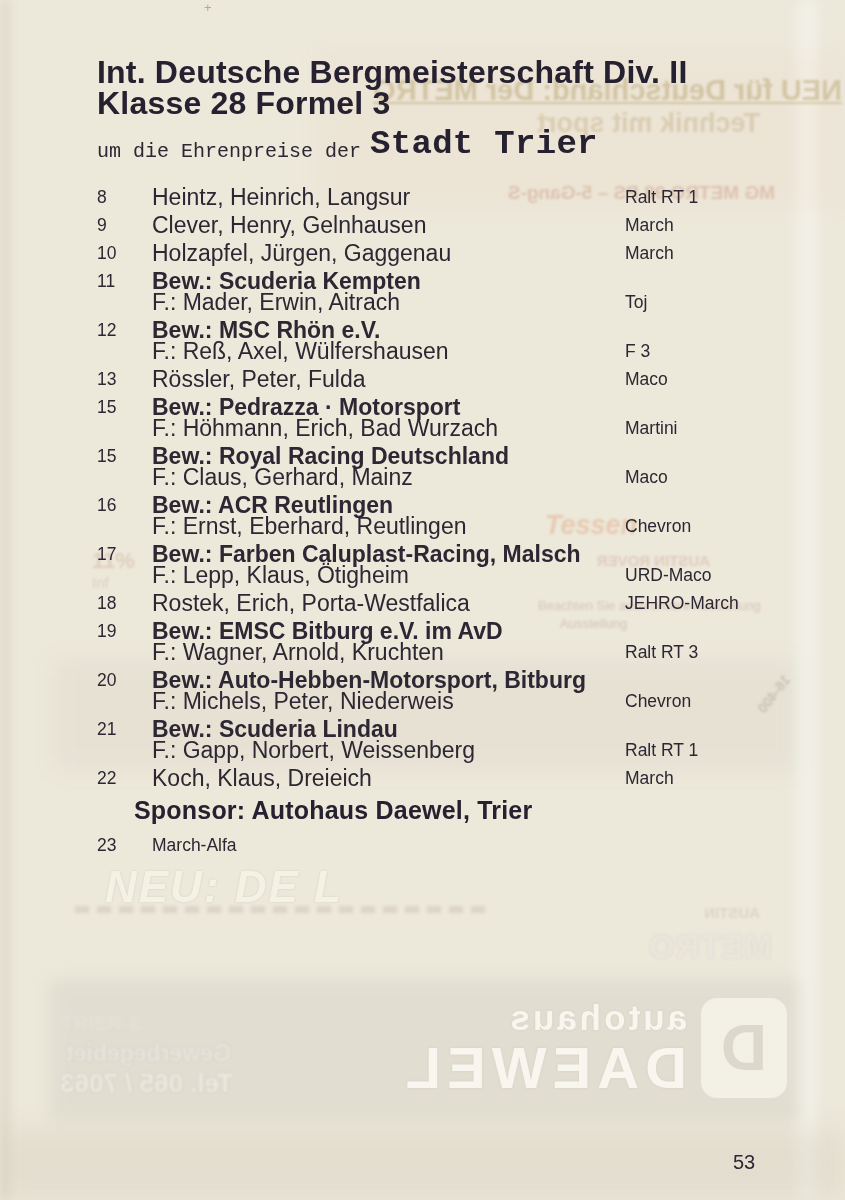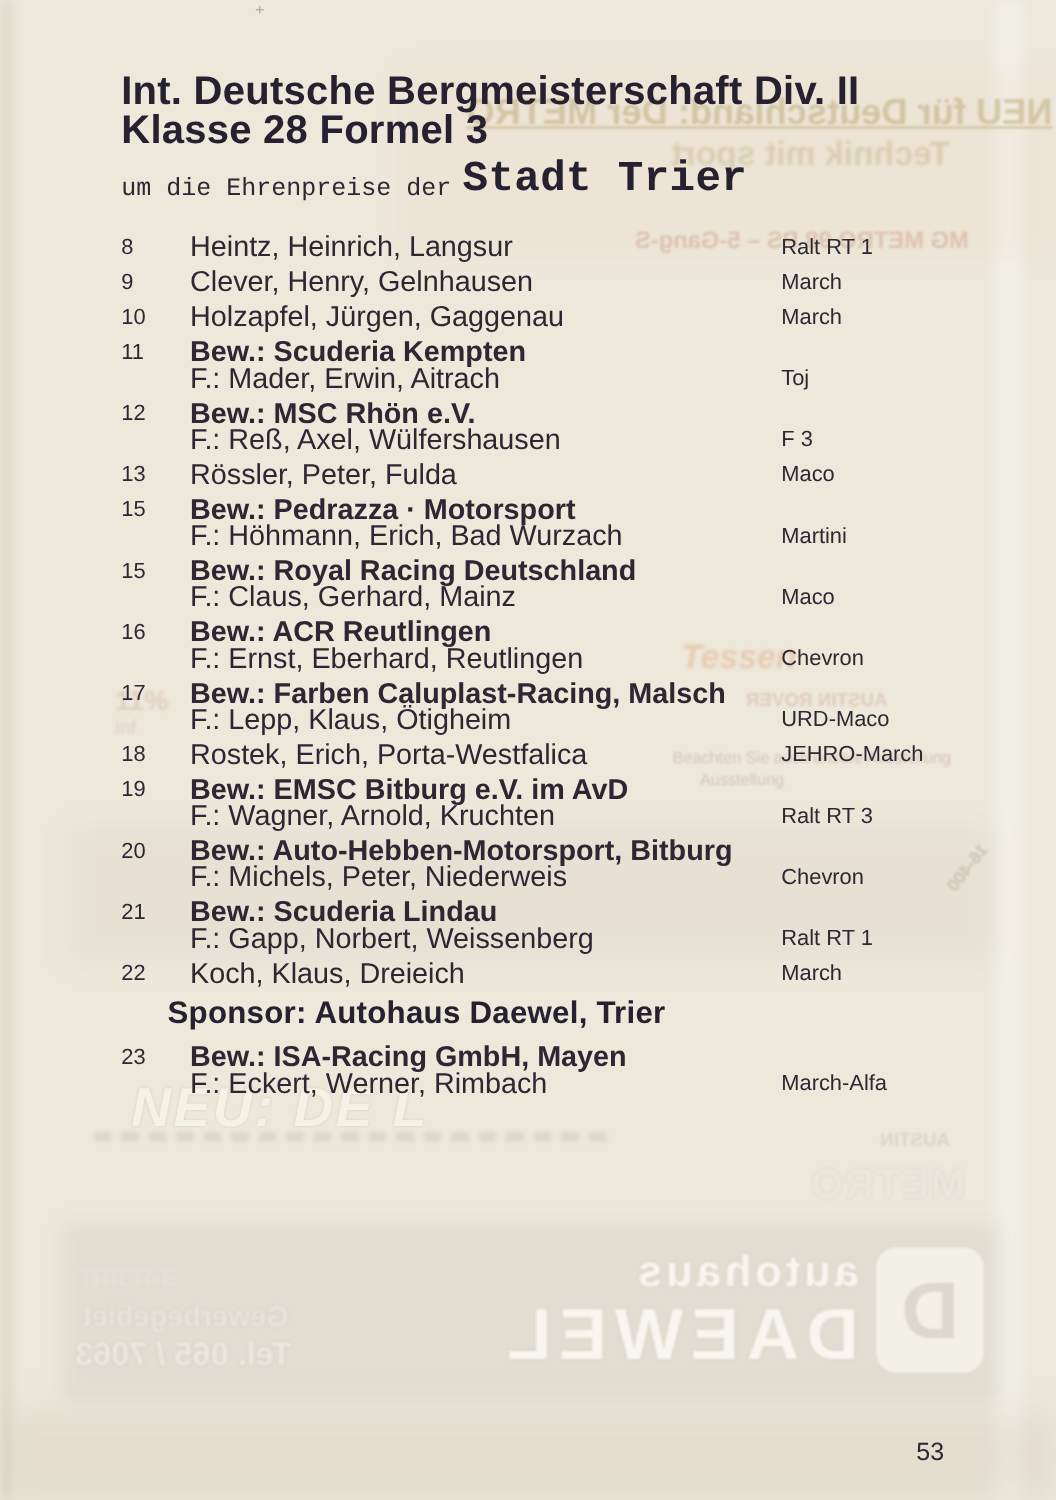--- a/index.html
+++ b/index.html
@@ -233,23 +233,19 @@
         <div class="row">
           <div class="num">22</div>
           <div class="lines">
             <div class="">Koch, Klaus, Dreieich</div>
           </div>
           <div class="car">March</div>
         </div>
         <div class="sponsor">Sponsor: Autohaus Daewel, Trier</div>
         <div class="row">
           <div class="num">23</div>
-          <div class="lines">
-            <div class="bold">Bew.: ISA-Racing GmbH, Mayen</div>
-            <div class="">F.: Eckert, Werner, Rimbach</div>
-          </div>
           <div class="car">March-Alfa</div>
         </div>
       </div>
   </div>
 
   <div class="pagenum">53</div>
 </div>
 
 </body></html>

